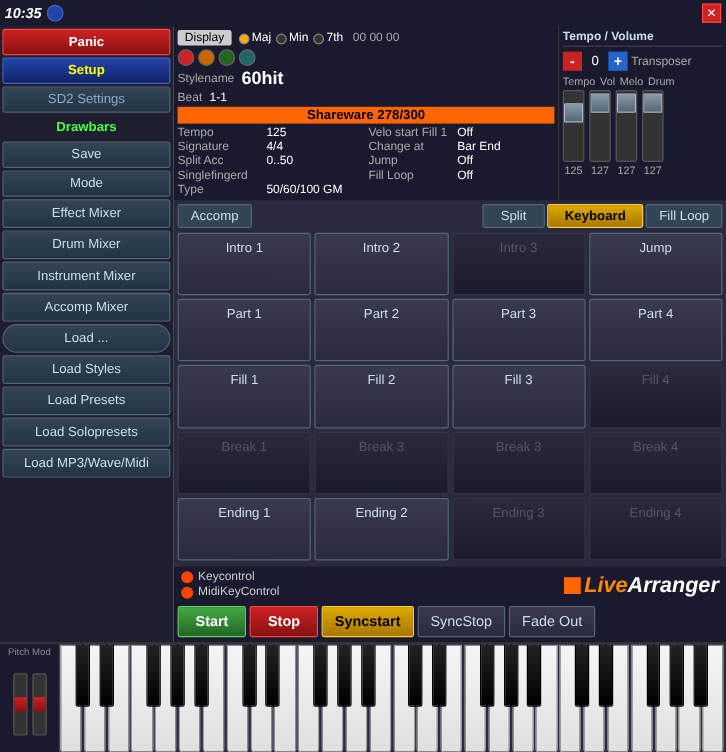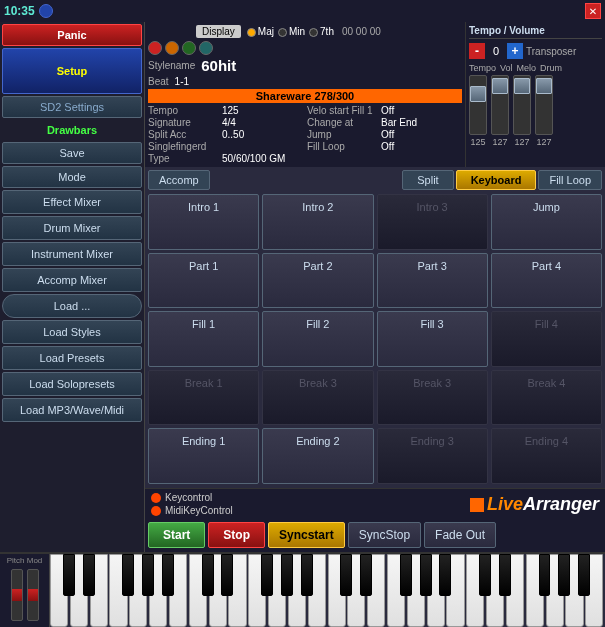--- a/index.html
+++ b/index.html
@@ -24,23 +24,24 @@
     
     .top-bar {
       display: flex;
       height: 22px;
       background: #1a1a2e;
       align-items: center;
       padding: 2px 4px;
       gap: 4px;
     }
     .top-bar-time {
-      color: #5eead4;
+      color: #ffffff;
       font-weight: bold;
       font-size: 12px;
+      font-style: italic;
     }
     .top-bar-dot {
       width: 14px; height: 14px;
       border-radius: 50%;
       background: #2244aa;
       border: 1px solid #4466cc;
     }
     .top-bar-close {
       margin-left: auto;
       background: #cc2222;
@@ -76,21 +77,21 @@
       padding: 4px;
       text-align: center;
       cursor: pointer;
       border-radius: 2px;
       font-weight: bold;
     }
     .btn-setup {
       background: linear-gradient(180deg, #2244aa, #112266);
       border: 1px solid #4466cc;
       color: #ffff00;
-      padding: 16px;
+      padding: 4px;
       text-align: center;
       cursor: pointer;
       border-radius: 2px;
       font-weight: bold;
     }
     .btn-sd2 {
       background: linear-gradient(180deg, #334455, #223344);
       border: 1px solid #556677;
       color: #88aacc;
       padding: 4px;
@@ -172,21 +173,20 @@
       flex: 1;
       background: #1a1a2e;
       padding: 3px;
     }
 
     .display-header {
       display: flex;
       align-items: center;
       gap: 6px;
       margin-bottom: 3px;
-      margin-left: 48px;
     }
     .display-tab {
       background: #888;
       color: #000;
       padding: 1px 6px;
       border-radius: 2px;
       font-size: 10px;
       cursor: pointer;
     }
     .display-tab.active {
@@ -553,21 +553,21 @@
       border: 1px solid #556677;
       color: #ccddee;
       padding: 5px 10px;
       cursor: pointer;
       border-radius: 2px;
       font-size: 12px;
     }
 
     
     .keyboard-section {
-      height: 75px;
+      height: 92px;
       background: #2a2a3e;
       display: flex;
       flex-direction: row;
       border-top: 2px solid #333;
     }
     .pitch-mod {
       width: 50px;
       background: #1a1a2e;
       border-right: 1px solid #444;
       display: flex;

